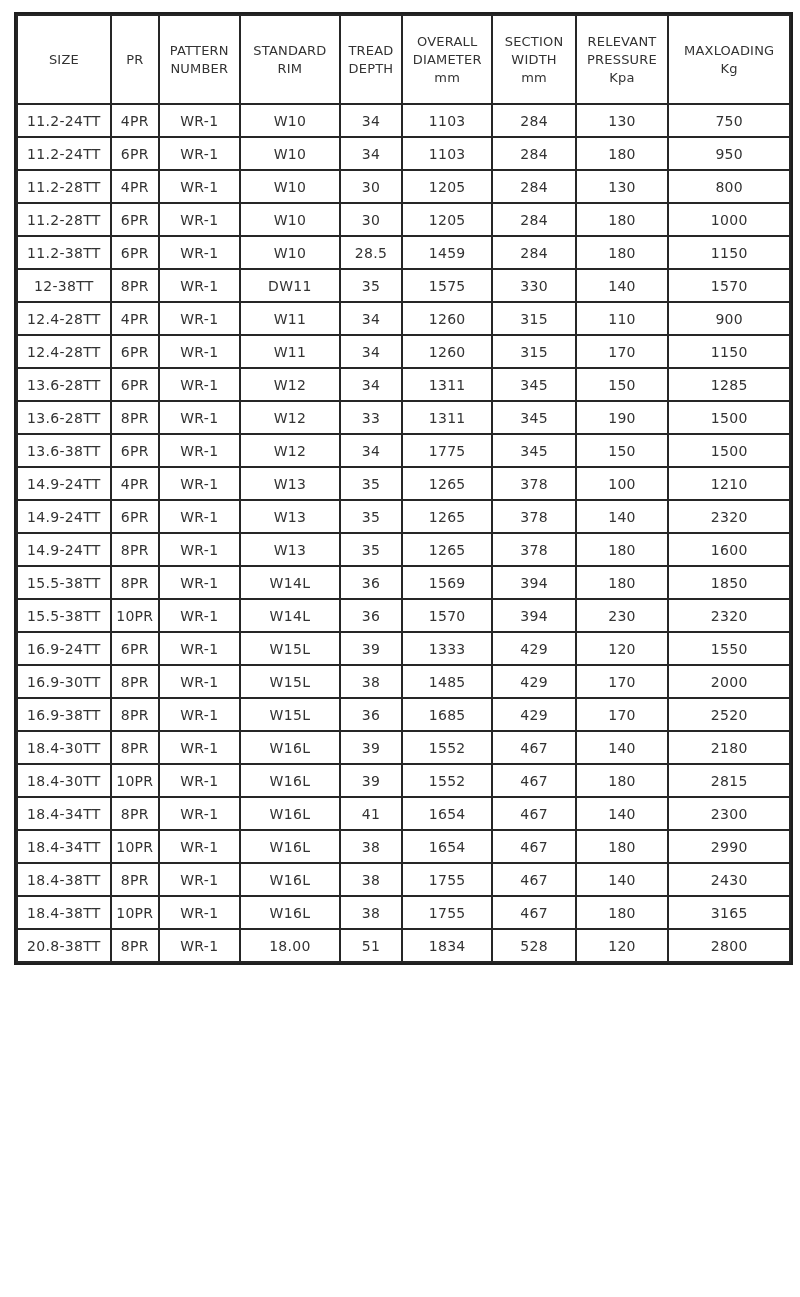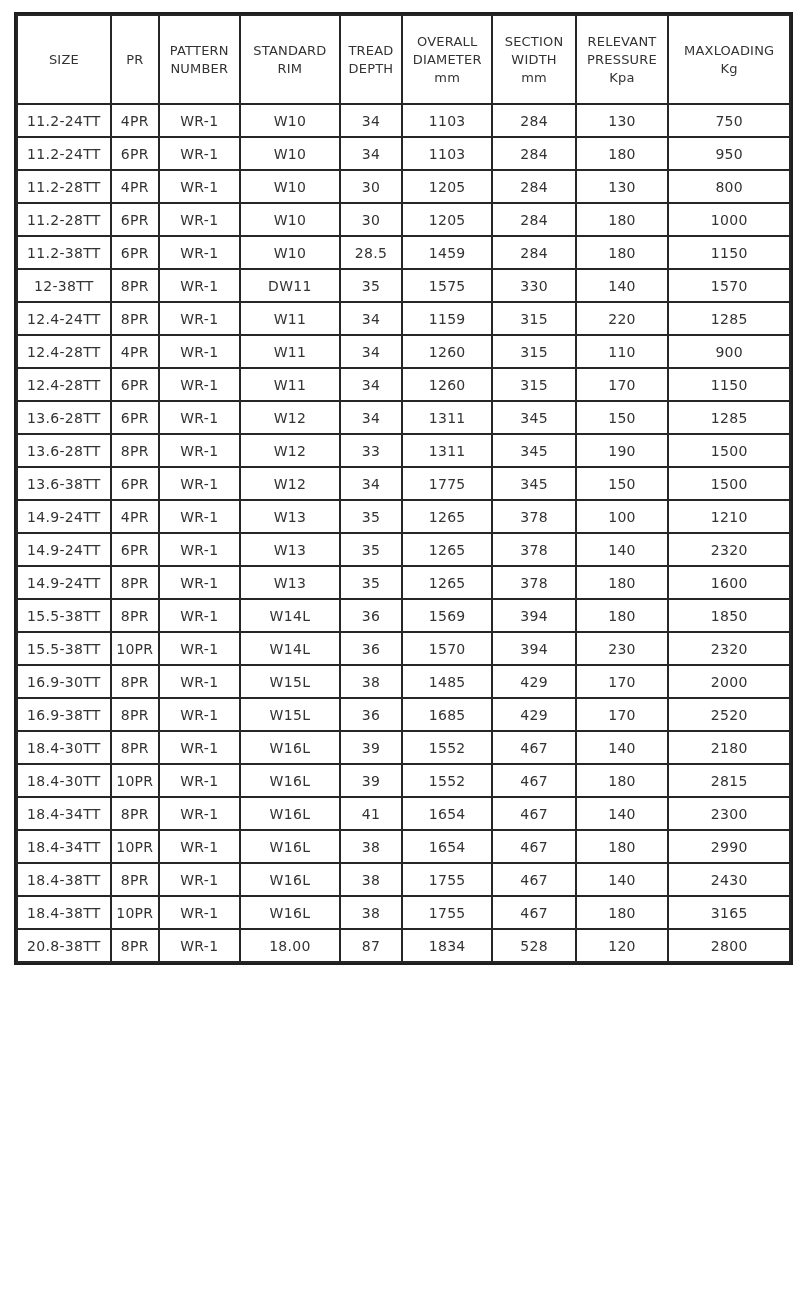--- a/index.html
+++ b/index.html
@@ -176,31 +176,20 @@
           <td>8PR</td>
           <td>WR-1</td>
           <td>DW11</td>
           <td>35</td>
           <td>1575</td>
           <td>330</td>
           <td>140</td>
           <td>1570</td>
         </tr>
         <tr>
-          <td>12.4-24TT</td>
-          <td>8PR</td>
-          <td>WR-1</td>
-          <td>W11</td>
-          <td>34</td>
-          <td>1159</td>
-          <td>315</td>
-          <td>220</td>
-          <td>1285</td>
-        </tr>
-        <tr>
           <td>12.4-28TT</td>
           <td>4PR</td>
           <td>WR-1</td>
           <td>W11</td>
           <td>34</td>
           <td>1260</td>
           <td>315</td>
           <td>110</td>
           <td>900</td>
         </tr>
@@ -297,20 +286,31 @@
           <td>10PR</td>
           <td>WR-1</td>
           <td>W14L</td>
           <td>36</td>
           <td>1570</td>
           <td>394</td>
           <td>230</td>
           <td>2320</td>
         </tr>
         <tr>
+          <td>16.9-24TT</td>
+          <td>6PR</td>
+          <td>WR-1</td>
+          <td>W15L</td>
+          <td>39</td>
+          <td>1333</td>
+          <td>429</td>
+          <td>120</td>
+          <td>1550</td>
+        </tr>
+        <tr>
           <td>16.9-30TT</td>
           <td>8PR</td>
           <td>WR-1</td>
           <td>W15L</td>
           <td>38</td>
           <td>1485</td>
           <td>429</td>
           <td>170</td>
           <td>2000</td>
         </tr>
@@ -389,21 +389,21 @@
           <td>1755</td>
           <td>467</td>
           <td>180</td>
           <td>3165</td>
         </tr>
         <tr>
           <td>20.8-38TT</td>
           <td>8PR</td>
           <td>WR-1</td>
           <td>18.00</td>
-          <td>87</td>
+          <td>51</td>
           <td>1834</td>
           <td>528</td>
           <td>120</td>
           <td>2800</td>
         </tr>
       </tbody>
   </table>
 </div>
 
 </body></html>

